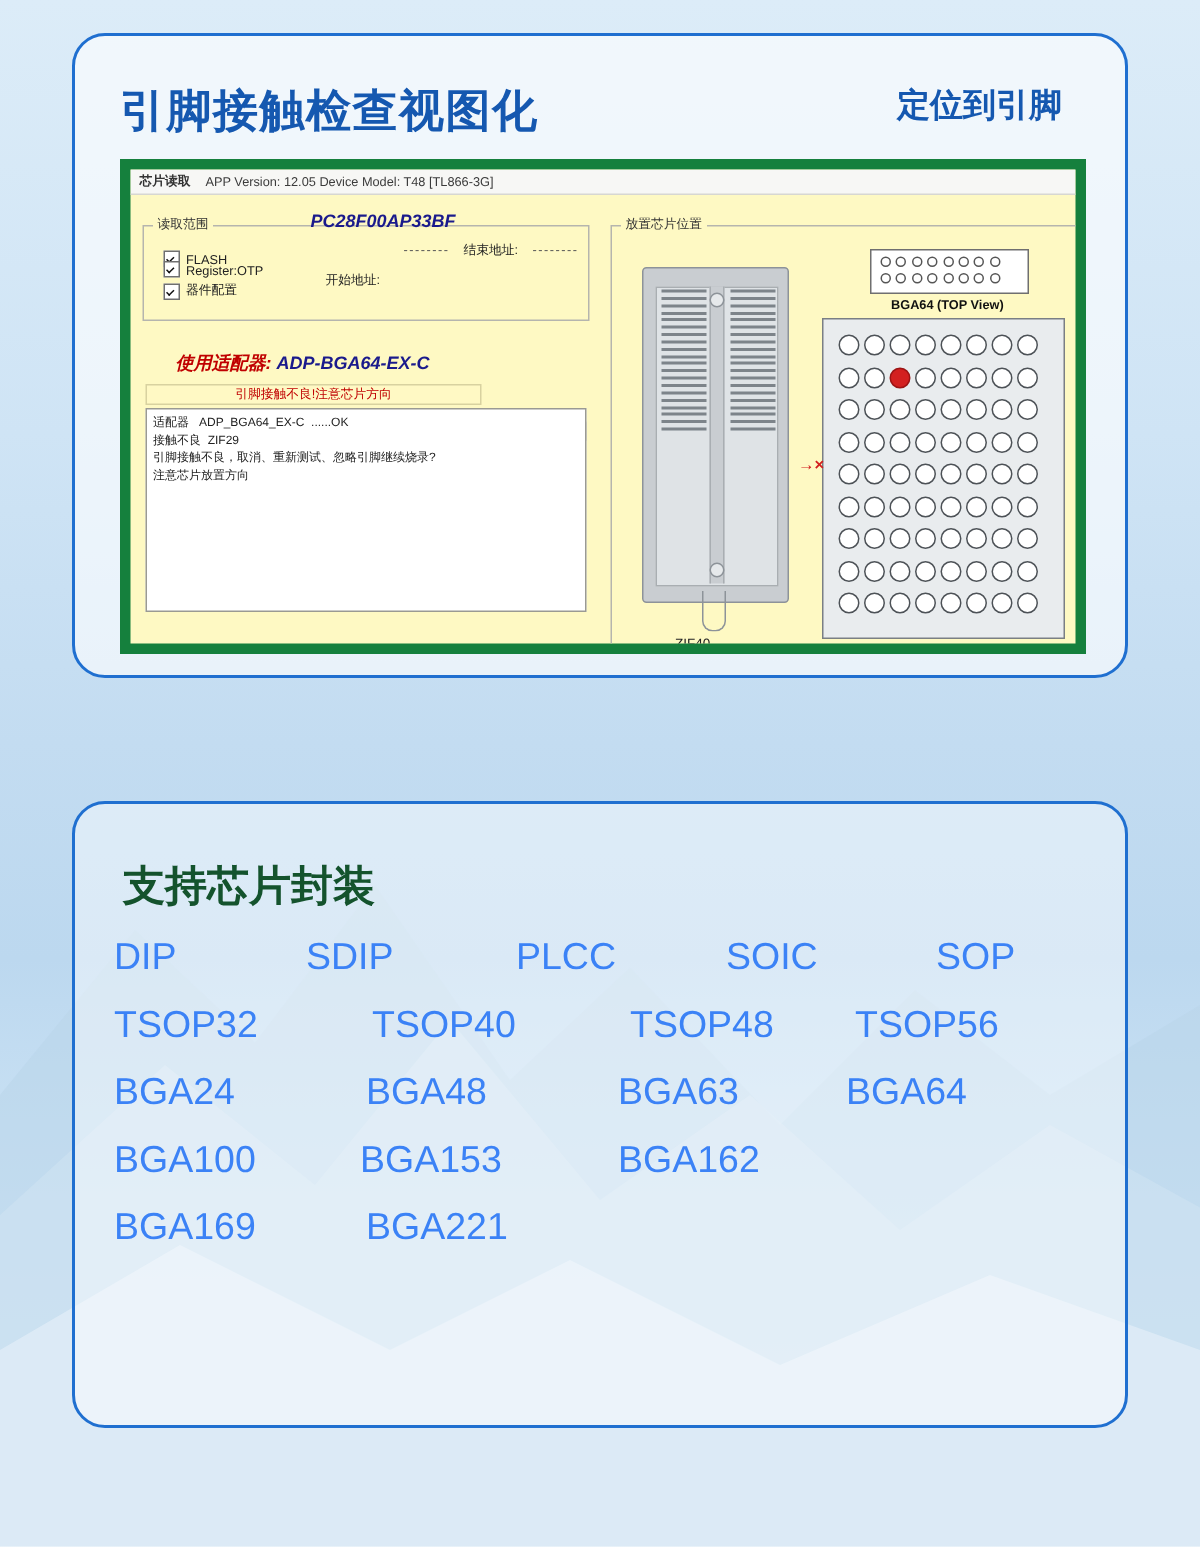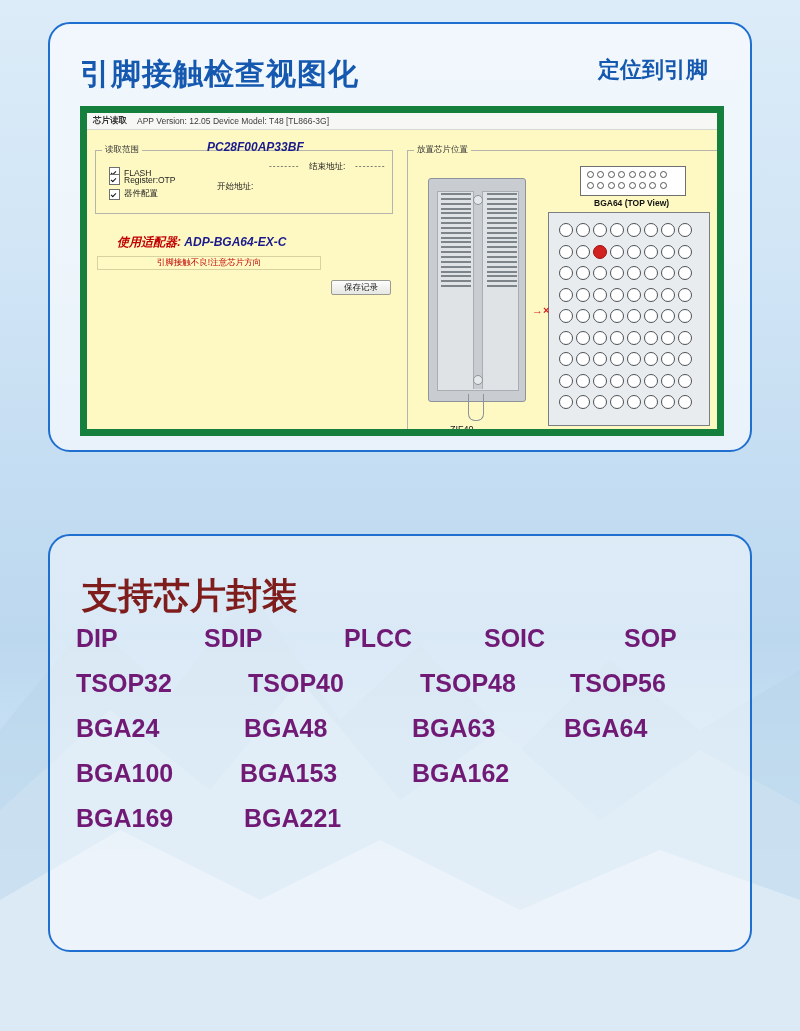--- a/index.html
+++ b/index.html
@@ -274,30 +274,30 @@
   .arrow {
     position: absolute; left: 124px; top: 148px;
     font-size: 11px; color: #d32020; font-weight: bold;
   }
   .a1-label { position: absolute; left: 136px; top: 272px; font-size: 9px; font-weight: bold; color: #111; margin-left: 27px; }
 
   
   .pkg-title {
     position: absolute;
     left: 32px; top: 36px;
-    font-size: 36px;
+    font-size: 28px;
     font-weight: bold;
-    color: #7f1d1d;
+    color: #14532d;
   }
   .pkg-rows { position: absolute; left: 26px; top: 88px; right: 18px; }
   .pkg-row { display: flex; margin-bottom: 16px; }
   .pkg-item {
     font-size: 25px;
-    font-weight: bold;
-    color: #701a75;
+    font-weight: normal;
+    color: #3b82f6;
     white-space: nowrap;
   }
 </style>
 </head>
 <body>
 
 <div class="page">
 
   <div class="bg-mountains">
     <svg width="800" height="601" viewBox="0 0 800 601">
@@ -343,20 +343,24 @@
         <div class="addr-lbl" style="left:222px; top:31px;">结束地址:</div>
         <div class="addr-dots" style="left:268px; top:31px;">--------</div>
 
         <div class="adapter-line">
           <span>使用适配器: </span><span class="blue">ADP-BGA64-EX-C</span>
         </div>
 
         <div class="warn-bar">引脚接触不良!注意芯片方向</div>
         <div class="btn" id="btn-save">保存记录</div>
 
+        <div class="log">适配器   ADP_BGA64_EX-C  ......OK
+接触不良  ZIF29
+引脚接触不良，取消、重新测试、忽略引脚继续烧录?
+注意芯片放置方向</div>
 
 
         <fieldset class="grp" id="grp-chip">
           <legend>放置芯片位置</legend>
 
           <div class="zif-wrap">
             <div class="zif-body">
               <div class="zif-inner"></div>
               <div class="zif-gap"></div>
               <div class="zif-pins left" id="zif-pins-left">

